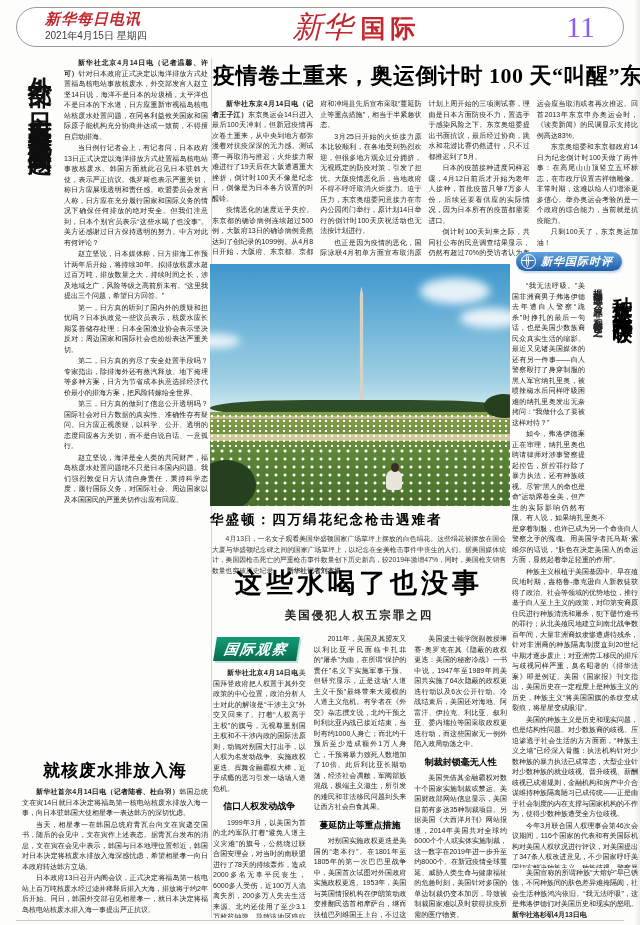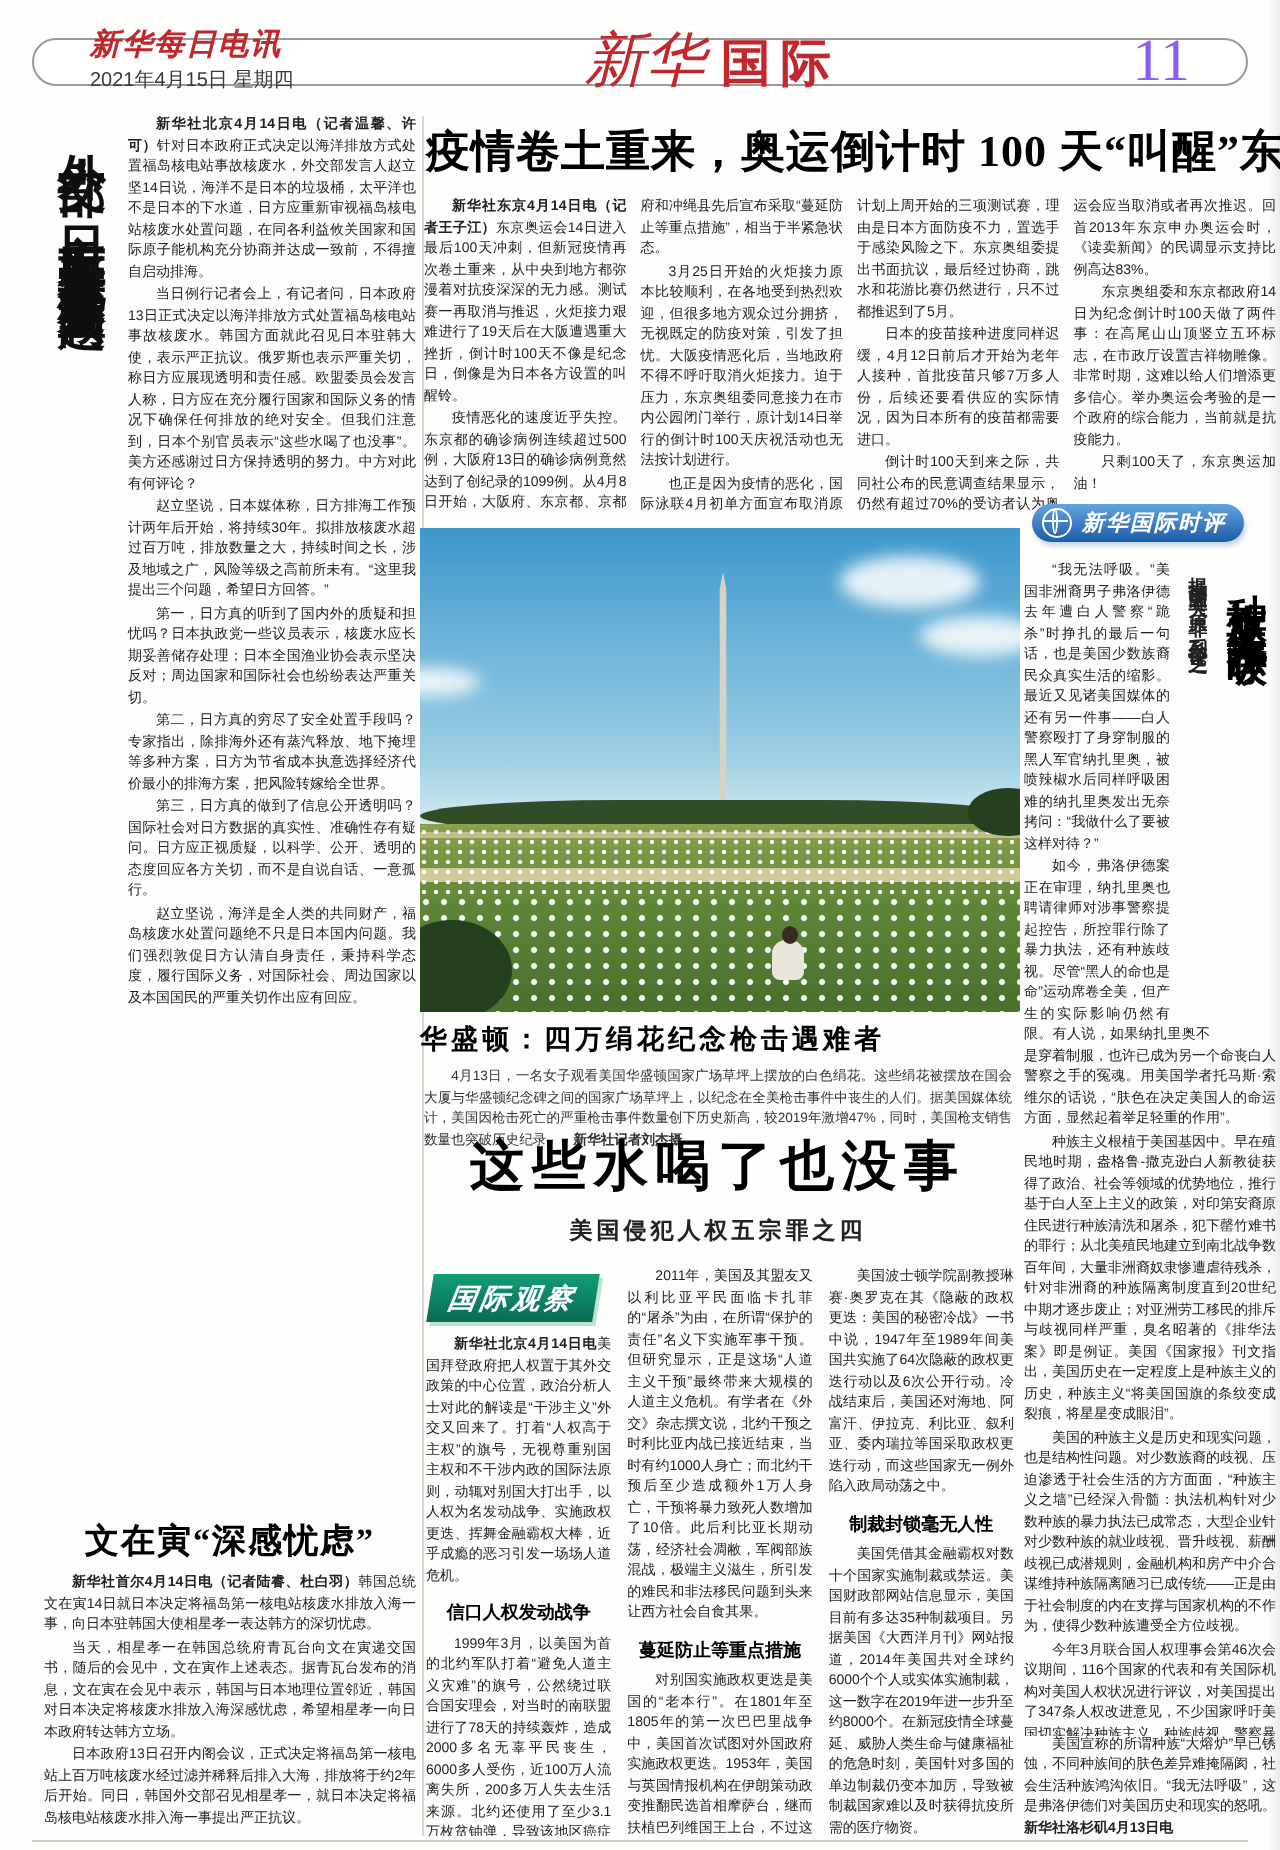--- a/index.html
+++ b/index.html
@@ -4,23 +4,23 @@
 <style>
   html,body{margin:0;padding:0;}
   body{width:640px;height:925px;position:relative;background:#fdfdfb;overflow:hidden;
        font-family:"Liberation Sans","DejaVu Sans",sans-serif;color:#1c1c1c;}
   .serif{font-family:"Liberation Serif","DejaVu Serif",serif;}
   p{margin:0;text-indent:2em;text-align:justify;}
   .body-text{font-size:7px;line-height:1.5;color:#222;}
   .body-text p{margin-bottom:1px;}
 
   
-  .masthead{position:absolute;left:16px;right:16px;top:7px;height:24px;border:1px solid #9a9a9a;
+  .masthead{position:absolute;left:16px;right:16px;top:7px;height:40px;border:1px solid #9a9a9a;
             border-radius:21px;display:flex;align-items:center;justify-content:space-between;
-            padding:0 28px;background:#fff;box-sizing:border-box;margin-top:12px;}
+            padding:0 28px;background:#fff;box-sizing:border-box;}
   .mh-left{display:flex;flex-direction:column;justify-content:center;}
   .mh-logo{color:#c2272d;font-family:"Liberation Serif","DejaVu Serif",serif;
            font-weight:bold;font-style:italic;font-size:15px;letter-spacing:1px;line-height:1;}
   .mh-date{font-size:10px;color:#3a3a3a;margin-top:2px;font-weight:normal;}
   .mh-center{display:flex;align-items:baseline;gap:8px;}
   .mh-script{color:#c2272d;font-family:"Liberation Serif","DejaVu Serif",serif;
              font-weight:normal;font-style:italic;font-size:30px;line-height:1;}
   .mh-section{color:#c2272d;font-weight:900;font-size:25px;letter-spacing:5px;line-height:1;}
   .mh-page{color:#8b5cf6;font-family:"Liberation Serif","DejaVu Serif",serif;
            font-weight:normal;font-size:30px;line-height:1;}
@@ -205,21 +205,21 @@
   <p>种族主义根植于美国基因中。早在殖民地时期，盎格鲁-撒克逊白人新教徒获得了政治、社会等领域的优势地位，推行基于白人至上主义的政策，对印第安裔原住民进行种族清洗和屠杀，犯下罄竹难书的罪行；从北美殖民地建立到南北战争数百年间，大量非洲裔奴隶惨遭虐待残杀，针对非洲裔的种族隔离制度直到20世纪中期才逐步废止；对亚洲劳工移民的排斥与歧视同样严重，臭名昭著的《排华法案》即是例证。美国《国家报》刊文指出，美国历史在一定程度上是种族主义的历史，种族主义“将美国国旗的条纹变成裂痕，将星星变成眼泪”。</p>
   <p>美国的种族主义是历史和现实问题，也是结构性问题。对少数族裔的歧视、压迫渗透于社会生活的方方面面，“种族主义之墙”已经深入骨髓：执法机构针对少数种族的暴力执法已成常态，大型企业针对少数种族的就业歧视、晋升歧视、薪酬歧视已成潜规则，金融机构和房产中介合谋维持种族隔离陋习已成传统——正是由于社会制度的内在支撑与国家机构的不作为，使得少数种族遭受全方位歧视。</p>
   <p>今年3月联合国人权理事会第46次会议期间，116个国家的代表和有关国际机构对美国人权状况进行评议，对美国提出了347条人权改进意见，不少国家呼吁美国切实解决种族主义、种族歧视、警察暴力等问题，严厉打击针对少数族裔的歧视和仇恨暴力行为。美国民权联盟人权项目负责人贾米勒·达克瓦说，一个又一个国家呼吁并敦促美国采取严肃措施解决结构性种族主义问题，“这并不令人惊讶”。</p>
 </div>
 <div class="pin">
   <p><span>美国宣称的所谓种族“大熔炉”早已锈蚀，不同种族间的肤色差异难掩隔阂，社会生活种族鸿沟依旧。“我无法呼吸”，这是弗洛伊德们对美国历史和现实的怒吼。</span>　<b>新华社洛杉矶4月13日电</b></p>
 </div>
 
 <div class="moon body-text">
   <div class="moon-headline">
-    <div>文在寅“深感忧虑”</div>
+    <div>就核废水排放入海</div>
   </div>
   <p><b>新华社首尔4月14日电（记者陆睿、杜白羽）</b><span>韩国总统文在寅14日就日本决定将福岛第一核电站核废水排放入海一事，向日本驻韩国大使相星孝一表达韩方的深切忧虑。</span></p>
   <p>当天，相星孝一在韩国总统府青瓦台向文在寅递交国书，随后的会见中，文在寅作上述表态。据青瓦台发布的消息，文在寅在会见中表示，韩国与日本地理位置邻近，韩国对日本决定将核废水排放入海深感忧虑，希望相星孝一向日本政府转达韩方立场。</p>
   <p>日本政府13日召开内阁会议，正式决定将福岛第一核电站上百万吨核废水经过滤并稀释后排入大海，排放将于约2年后开始。同日，韩国外交部召见相星孝一，就日本决定将福岛核电站核废水排入海一事提出严正抗议。</p>
 </div>
 
 <div class="page-bottom"></div>
 <div class="page-edge"></div>
 
 </body></html>

